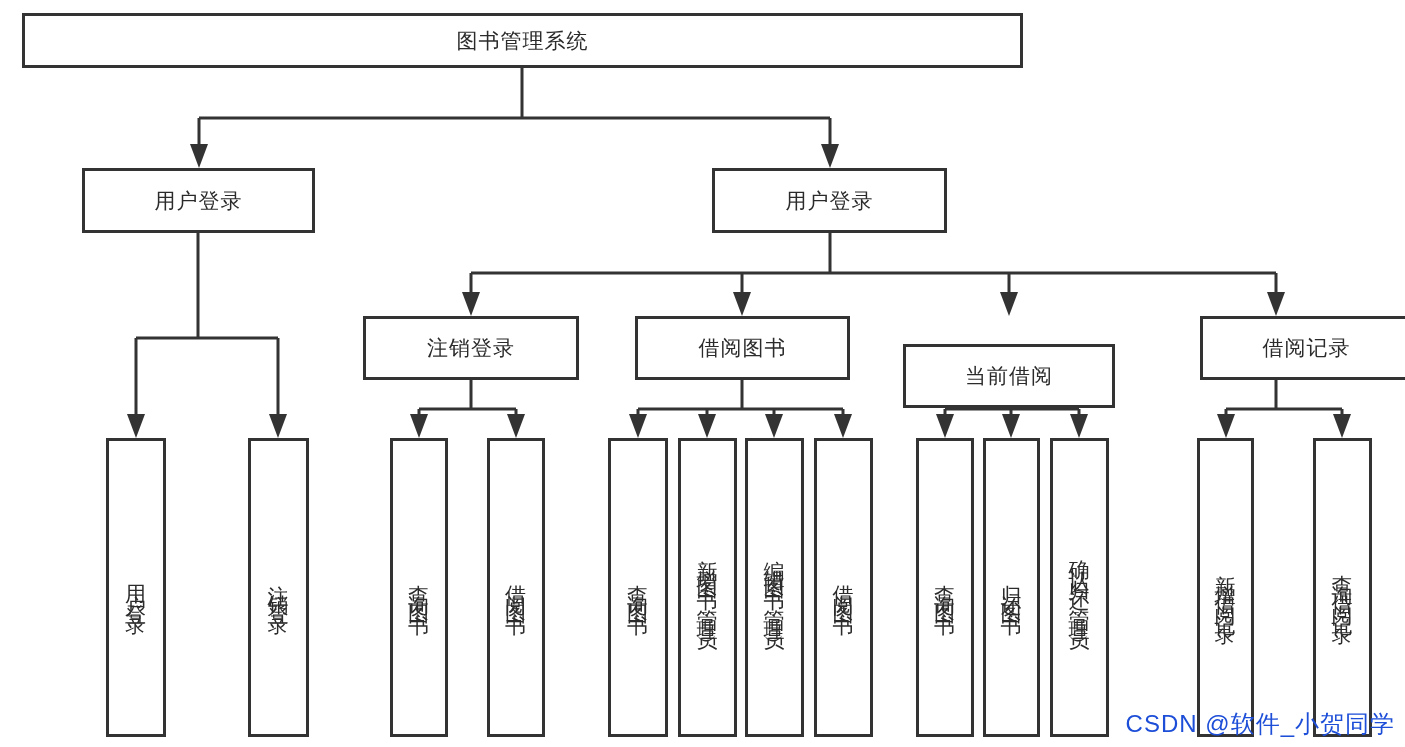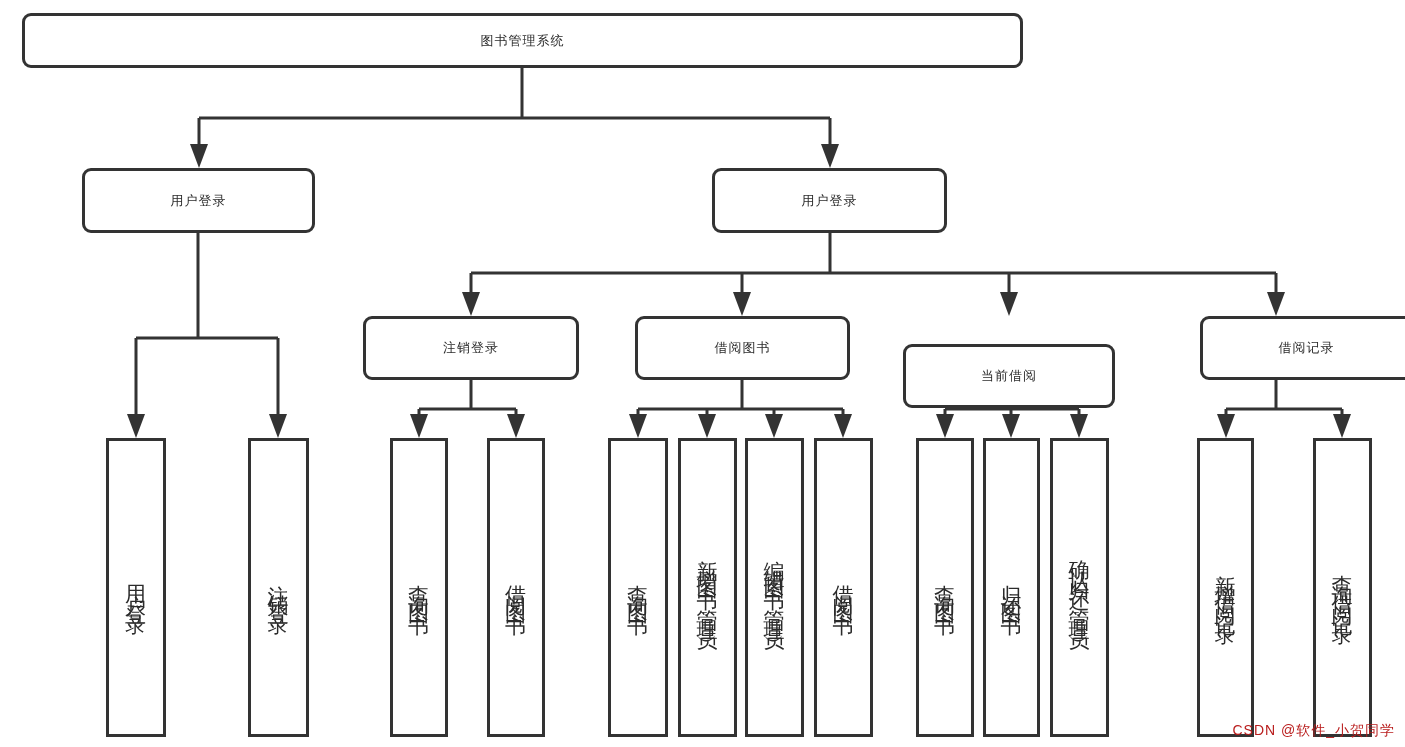--- a/index.html
+++ b/index.html
@@ -28,35 +28,35 @@
   }
   .node {
     position: absolute;
     border: 3px solid #333333;
     background: #ffffff;
     display: flex;
     align-items: center;
     justify-content: center;
     color: #2b2b2b;
   }
-  .hbox { font-size: 13px; letter-spacing: 1px; border-radius: 9px; }
+  .hbox { font-size: 21px; letter-spacing: 1px; }
   .vtext {
     writing-mode: vertical-rl;
     text-orientation: mixed;
     font-size: 21px;
     letter-spacing: 10px;
     line-height: 1;
     white-space: nowrap;
   }
   .watermark {
     position: absolute;
     right: 10px;
     bottom: 7px;
-    font-size: 14px;
-    color: #b91c1c;
+    font-size: 24px;
+    color: #1d4ed8;
     letter-spacing: 1px;
   }
 </style>
 </head>
 <body>
 
 <div class="canvas">
 
   <svg class="connector-layer" viewBox="0 0 1405 747" xmlns="http://www.w3.org/2000/svg">
 

